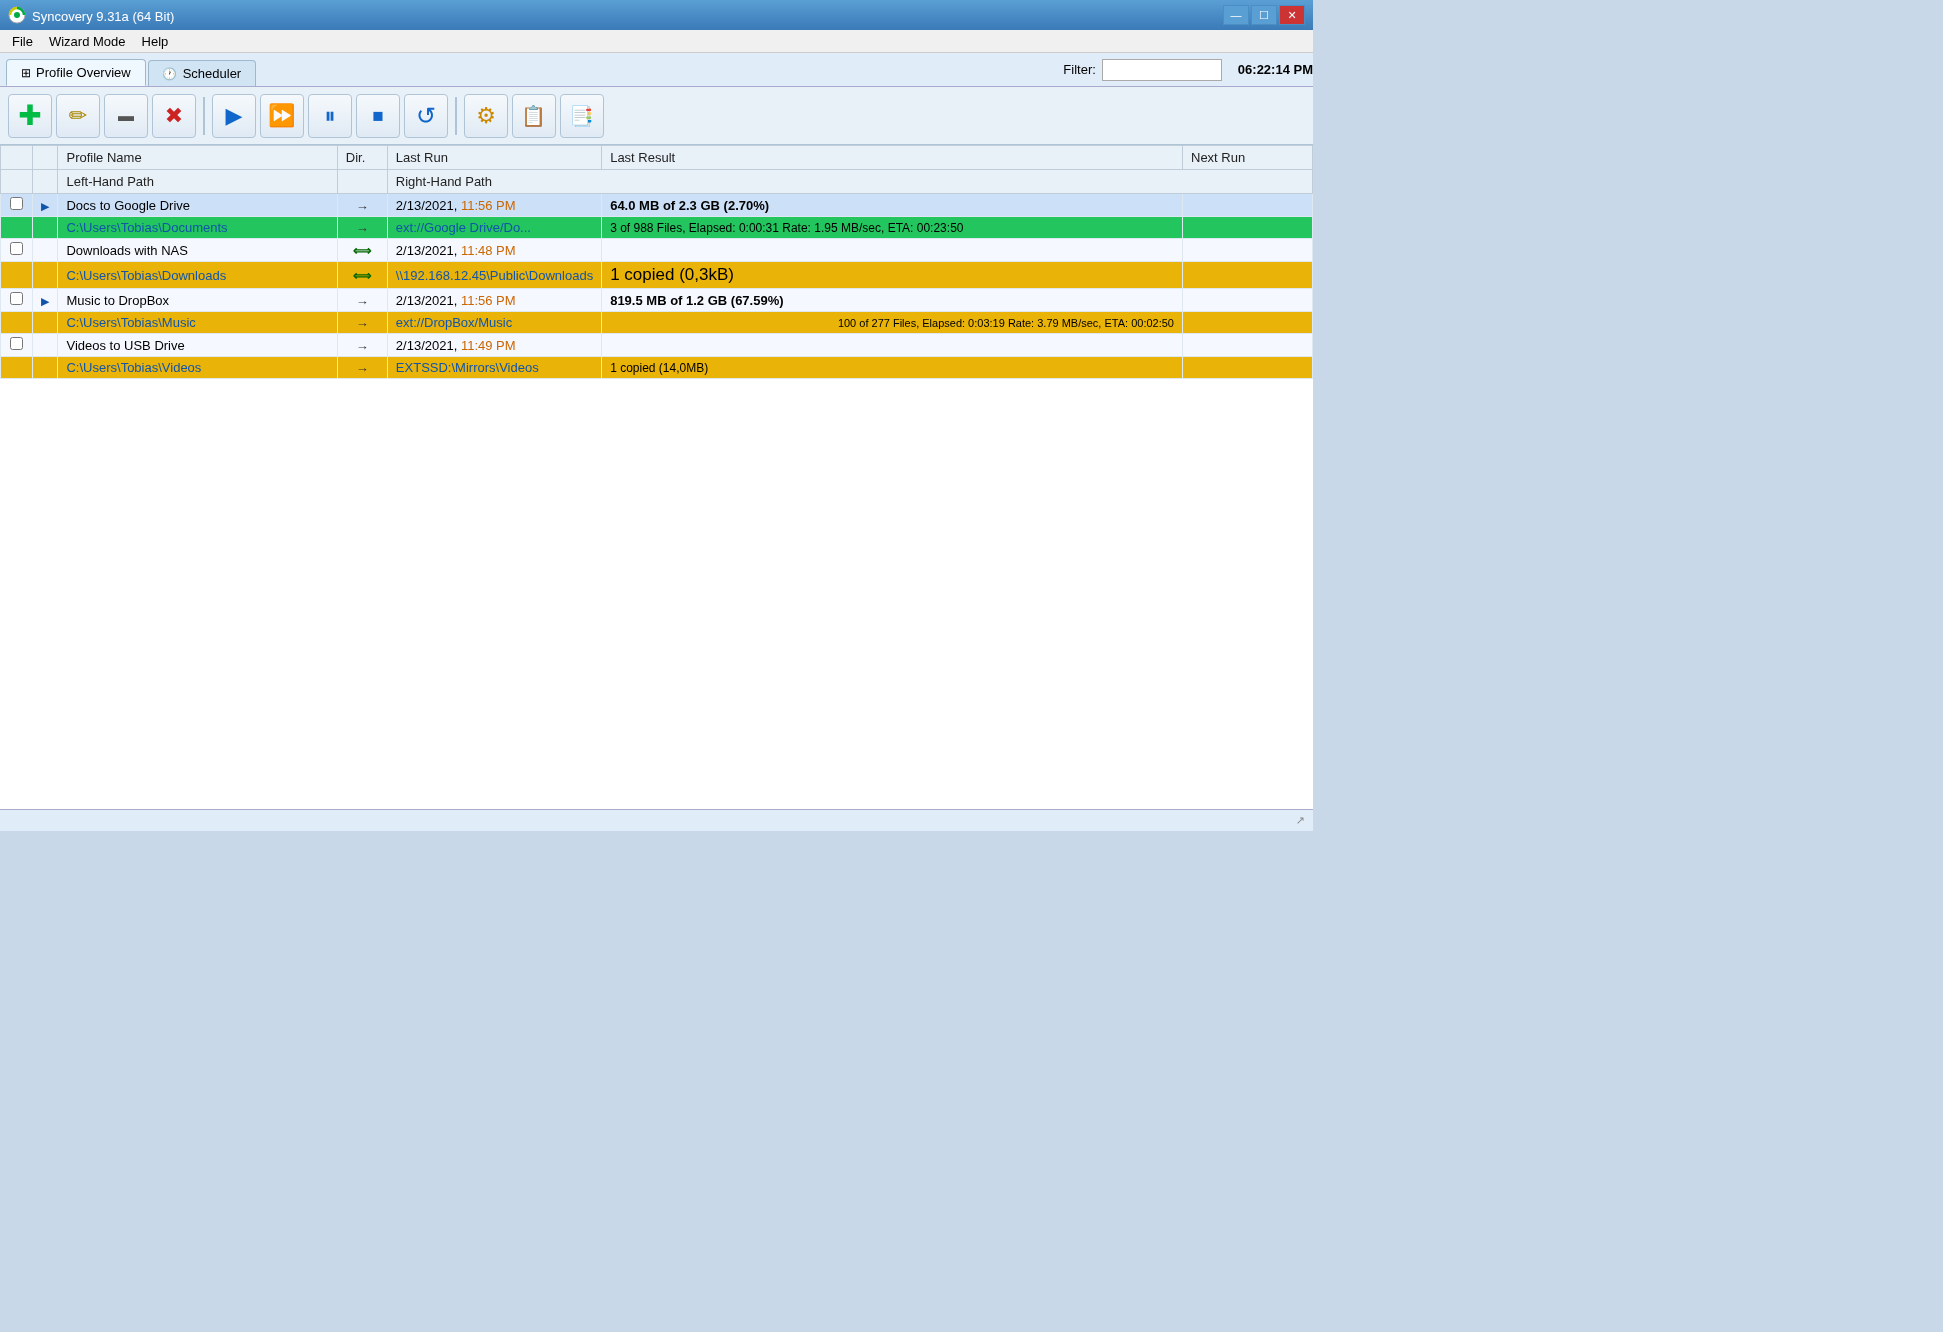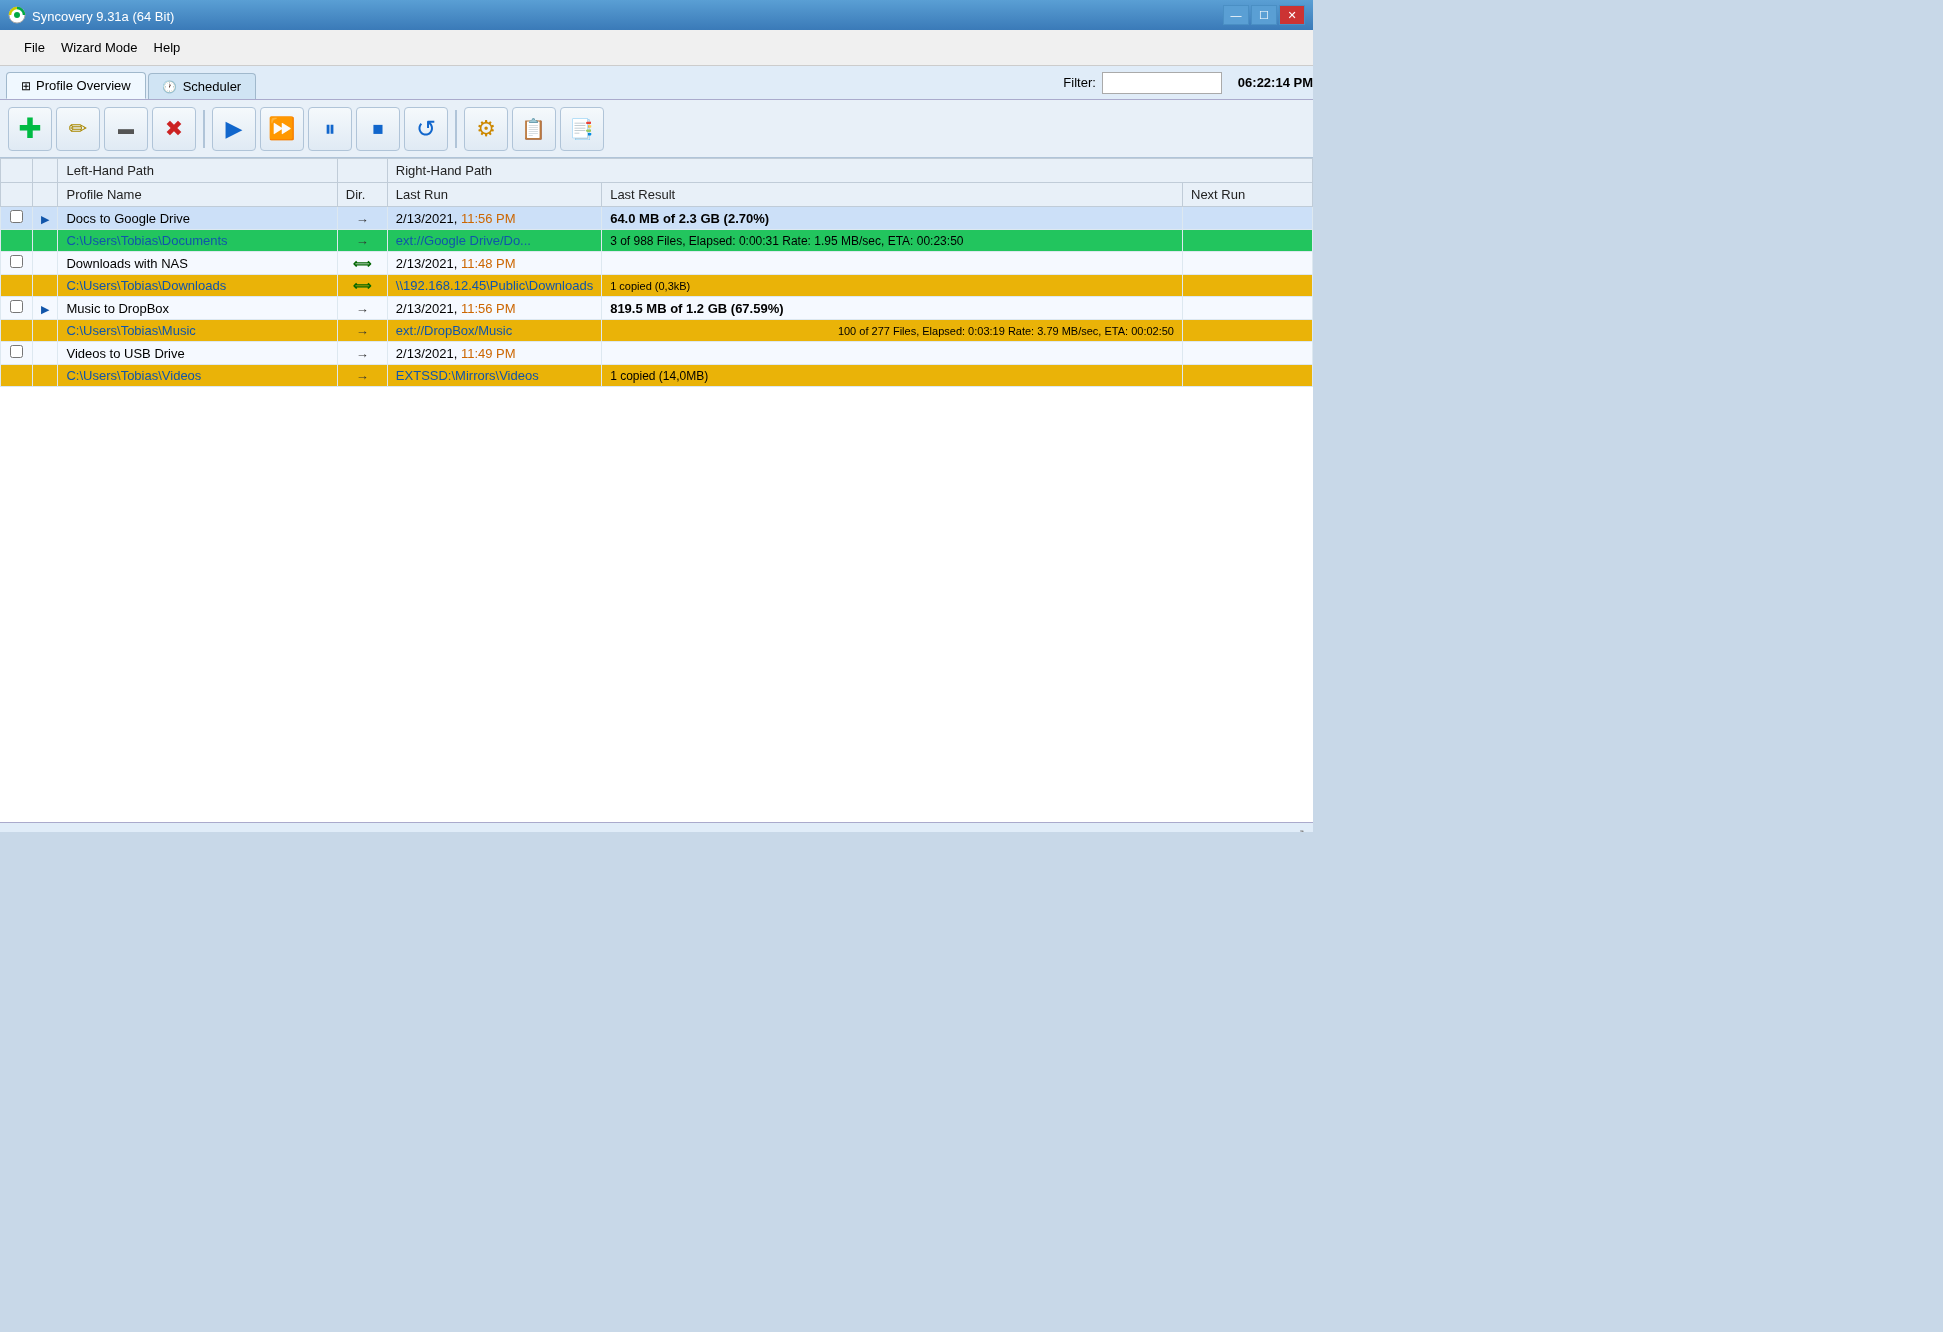--- a/index.html
+++ b/index.html
@@ -41,24 +41,24 @@
       font-size: 11px;
       display: flex;
       align-items: center;
       justify-content: center;
       cursor: pointer;
     }
 
     
     #menu-bar {
       background: #f0f0f0;
-      height: 36px;
-      display: flex;
-      align-items: center;
-      padding: 0 16px;
+      height: 23px;
+      display: flex;
+      align-items: center;
+      padding: 0 4px;
       border-bottom: 1px solid #ccc;
     }
     .menu-item {
       padding: 2px 8px;
       cursor: pointer;
       font-size: 13px;
     }
 
     
     #tab-bar {
@@ -261,36 +261,36 @@
   <div class="toolbar-sep"></div>
   <div class="toolbar-btn" title="Settings" style="font-size:22px;color:#cc8800;">⚙</div>
   <div class="toolbar-btn" title="Log" style="font-size:20px;color:#555;">📋</div>
   <div class="toolbar-btn" title="Copy" style="font-size:20px;color:#226622;">📑</div>
 </div>
 
 <div id="main-area">
   <div id="table-container">
     <table>
       <thead>
-        <tr style="background:#e8f0f8;">
-          <th style="width:32px;"></th>
-          <th style="width:22px;"></th>
-          <th>Left-Hand Path</th>
-          <th style="width:50px;"></th>
-          <th colspan="3">Right-Hand Path</th>
-        </tr>
         <tr>
           <th style="width:32px;"></th>
           <th style="width:22px;"></th>
           <th>Profile Name</th>
           <th style="width:50px;">Dir.</th>
           <th style="width:200px;">Last Run</th>
           <th>Last Result</th>
           <th style="width:130px;">Next Run</th>
         </tr>
+        <tr style="background:#e8f0f8;">
+          <th style="width:32px;"></th>
+          <th style="width:22px;"></th>
+          <th>Left-Hand Path</th>
+          <th style="width:50px;"></th>
+          <th colspan="3">Right-Hand Path</th>
+        </tr>
       </thead>
       <tbody id="profiles-tbody">
 
         <tr class="row-main" style="background:#cce0f8;">
           <td class="cell-check"><input type="checkbox" style=""></td>
           <td class="cell-play"><span style="color:#1155aa;font-size:11px;">▶</span></td>
           <td style="font-weight:normal;">Docs to Google Drive</td>
           <td class="cell-dir"><span style="color:#333;">→</span></td>
           <td>
             <span>2/13/2021,</span>
@@ -322,21 +322,21 @@
           </td>
           <td></td>
           <td></td>
         </tr>
         <tr class="row-sub">
           <td></td>
           <td></td>
           <td><span class="path-blue">C:\Users\Tobias\Downloads</span></td>
           <td class="cell-dir"><span style="color:#006600;font-weight:bold;">⟺</span></td>
           <td><span class="path-blue">\\192.168.12.45\Public\Downloads</span></td>
-          <td style="font-size:11px;">1 copied (0,3kB)</td>
+          <td style="font-size:17px;">1 copied (0,3kB)</td>
           <td></td>
         </tr>
 
         <tr class="row-main" style="background:#f5f9ff;">
           <td class="cell-check"><input type="checkbox" style=""></td>
           <td class="cell-play"><span style="color:#1155aa;font-size:11px;">▶</span></td>
           <td>Music to DropBox</td>
           <td class="cell-dir"><span style="color:#333;">→</span></td>
           <td>
             <span>2/13/2021,</span>

